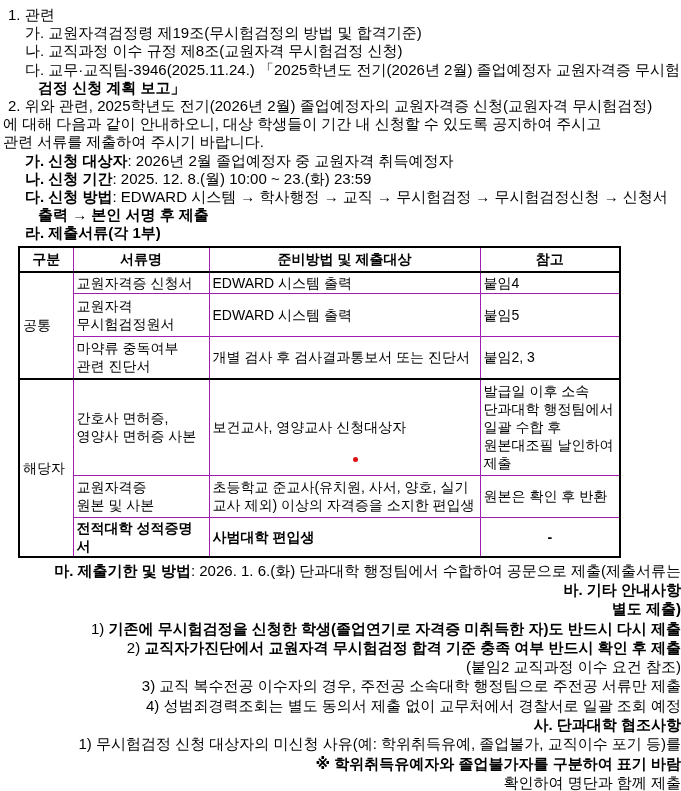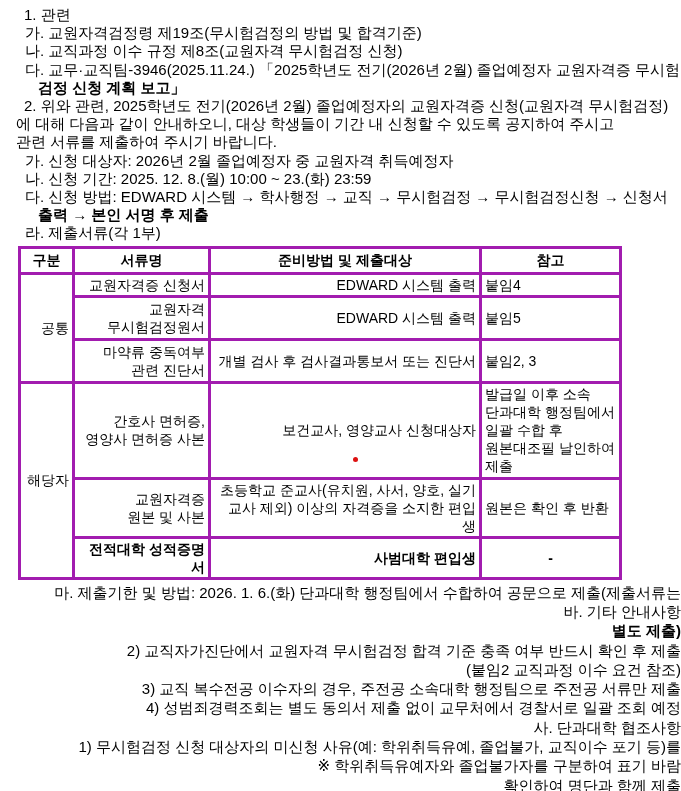--- a/index.html
+++ b/index.html
@@ -4,42 +4,42 @@
 <style>
   html,body{margin:0;padding:0;}
   body{
     width:681px;height:791px;overflow:hidden;position:relative;
     background:#ffffff;color:#000000;
     font-family:"Liberation Sans","DejaVu Sans",sans-serif;
   }
   .page{padding-top:6px;}
   .ln{white-space:pre;font-size:15px;line-height:18.2px;}
   .bottom .ln{line-height:19.3px;text-align:right;}
-  .bd{font-weight:400;}
-  .i0{margin-left:24px;}
-  .iw{margin-left:16px;}
+  .bd{font-weight:700;}
+  .i0{margin-left:8px;}
+  .iw{margin-left:3px;}
   .i1{margin-left:25px;}
   .i2{margin-left:38px;font-weight:bold;}
   .i3{margin-left:33px;}
   .i4{margin-left:47px;}
   table.docs{
     border-collapse:collapse;table-layout:fixed;
     width:601px;margin:3px 0 3px 18px;
     border:2px solid #000;
   }
   table.docs th,table.docs td{
-    border:3px solid #a21caf;
+    border:1px solid #a21caf;
     font-size:14px;line-height:18px;
     padding:1px 3px;vertical-align:middle;
     white-space:pre-line;overflow:hidden;
   }
   table.docs thead th{font-weight:700;text-align:center;height:21px;border-bottom:2px solid #000;}
   tr.r1{height:20px;} tr.r2,tr.r3{height:43px;} tr.r4{height:96px;} tr.r5{height:42px;} tr.r6{height:20px;font-weight:bold;}
   tr.gs td{border-top:2px solid #000;}
-  td.group,td.doc,td.method{text-align:right;}
+  td.group,td.doc,td.method{text-align:left;}
   td.note{text-align:left;padding-left:4px;}
   td.note.center{text-align:center;}
   .red-dot{
     position:absolute;left:353px;top:457px;
     width:5px;height:5px;border-radius:50%;
     background:#dd1111;
   }
 </style>
 </head>
 <body>
@@ -118,20 +118,21 @@
         <td class="method">사범대학 편입생</td>
         <td class="note center">-</td>
       </tr>
     </tbody>
   </table>
 
   <div class="bottom">
     <div class="ln i1"><span class="bd">마. 제출기한 및 방법</span><span>: 2026. 1. 6.(화) 단과대학 행정팀에서 수합하여 공문으로 제출(제출서류는</span></div>
     <div class="ln i1"><span class="bd">바. 기타 안내사항</span></div>
     <div class="ln i2"><span>별도 제출)</span></div>
+    <div class="ln i3"><span>1) </span><span class="bd">기존에 무시험검정을 신청한 학생(졸업연기로 자격증 미취득한 자)도 반드시 다시 제출</span></div>
     <div class="ln i3"><span>2) </span><span class="bd">교직자가진단에서 교원자격 무시험검정 합격 기준 충족 여부 반드시 확인 후 제출</span></div>
     <div class="ln i4"><span>(붙임2 교직과정 이수 요건 참조)</span></div>
     <div class="ln i3"><span>3) 교직 복수전공 이수자의 경우, 주전공 소속대학 행정팀으로 주전공 서류만 제출</span></div>
     <div class="ln i3"><span>4) 성범죄경력조회는 별도 동의서 제출 없이 교무처에서 경찰서로 일괄 조회 예정</span></div>
     <div class="ln i1"><span class="bd">사. 단과대학 협조사항</span></div>
     <div class="ln i3"><span>1) 무시험검정 신청 대상자의 미신청 사유(예: 학위취득유예, 졸업불가, 교직이수 포기 등)를</span></div>
     <div class="ln i4"><span class="bd">※ 학위취득유예자와 졸업불가자를 구분하여 표기 바람</span></div>
     <div class="ln i4"><span>확인하여 명단과 함께 제출</span></div>
 
   </div>

